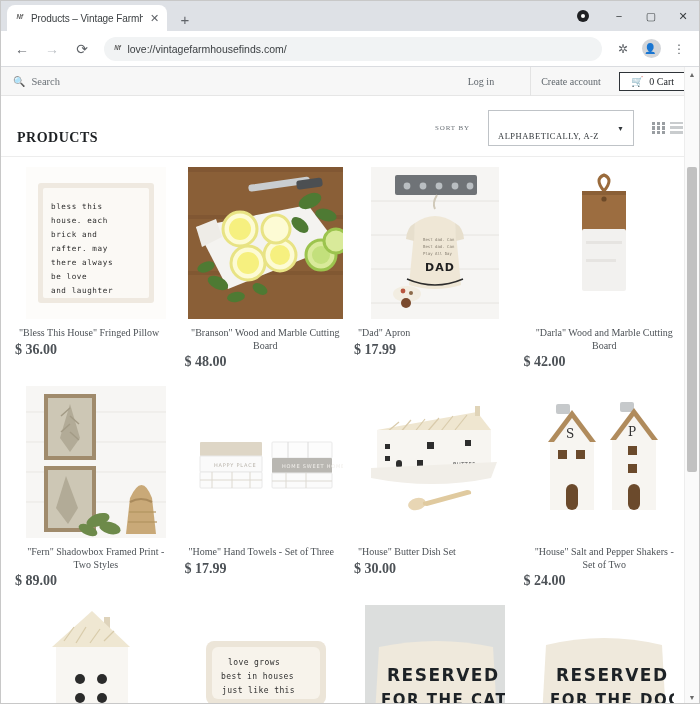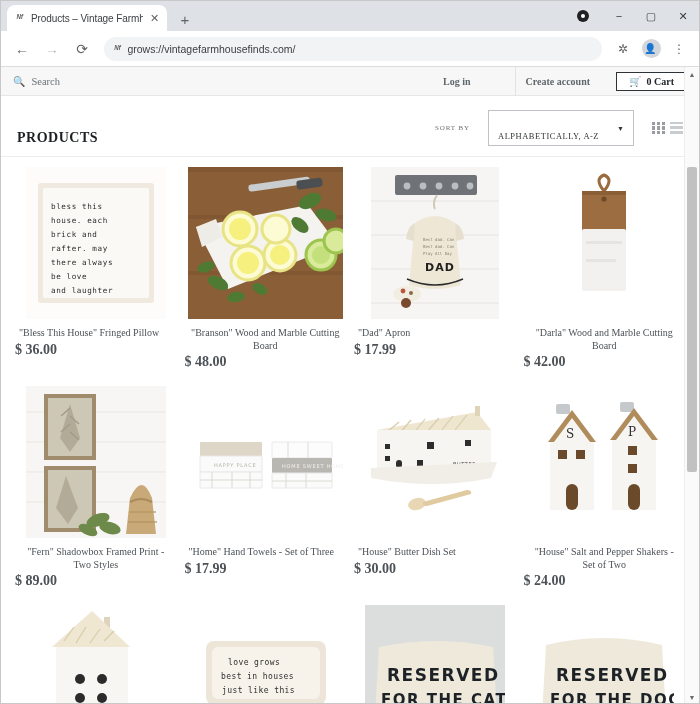--- a/index.html
+++ b/index.html
@@ -67,21 +67,21 @@
   .viewport { position: relative; height: 638px; background: #fff; overflow: hidden; }
 
   .site-header {
     height: 29px; background: #f7f7f7; border-bottom: 1px solid #e6e6e6;
     display: flex; align-items: center; padding: 0 12px;
   }
   .search-box { display: flex; align-items: center; gap: 6px; cursor: text; }
   .search-icon { font-size: 10px; color: #3d4246; }
   .search-label { font-size: 10.5px; color: #6b7177; font-family: "Liberation Serif", serif; }
   .header-right { margin-left: auto; display: flex; align-items: center;
-                  gap: 8px; height: 18px; font-weight: bold; }
+                  gap: 0; height: 18px; }
   .hdr-link {
     font-size: 10px; color: #5f666c; font-family: "Liberation Serif", serif;
     padding: 0 10px; cursor: pointer; height: 29px; display: flex;
     align-items: center;
   }
   .hdr-link + .hdr-link { border-left: 1px solid #e3e3e3; margin-left: 26px; }
   .cart-btn {
     margin-left: 8px; border: 1px solid #2e3338; padding: 3px 12px;
     font-size: 10px; font-family: "Liberation Serif", serif; color: #22262a;
     display: flex; align-items: center; gap: 5px; cursor: pointer; background: #fff;
@@ -167,21 +167,21 @@
       <div class="win-btn">✕</div>
     </div>
   </div>
 
   <div class="chrome-bar">
     <div class="nav-btn">←</div>
     <div class="nav-btn disabled">→</div>
     <div class="nav-btn">⟳</div>
     <div class="omnibox">
       <span class="omni-icon">ᴺᶠ</span>
-      <span class="omni-url"><span>grows://vintagefarmhousefinds.com/</span></span>
+      <span class="omni-url"><span>love://vintagefarmhousefinds.com/</span></span>
     </div>
     <div class="chrome-act">✲</div>
     <div class="chrome-act">
       <span class="avatar-btn">👤</span>
     </div>
     <div class="chrome-act">⋮</div>
   </div>
 
   <div class="viewport">
 

